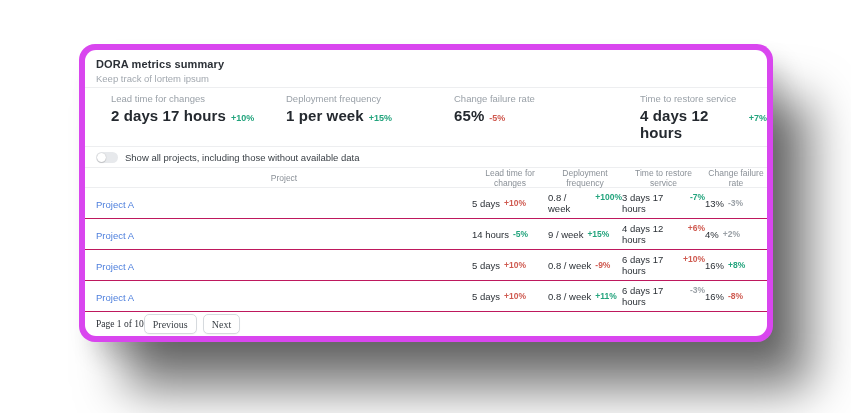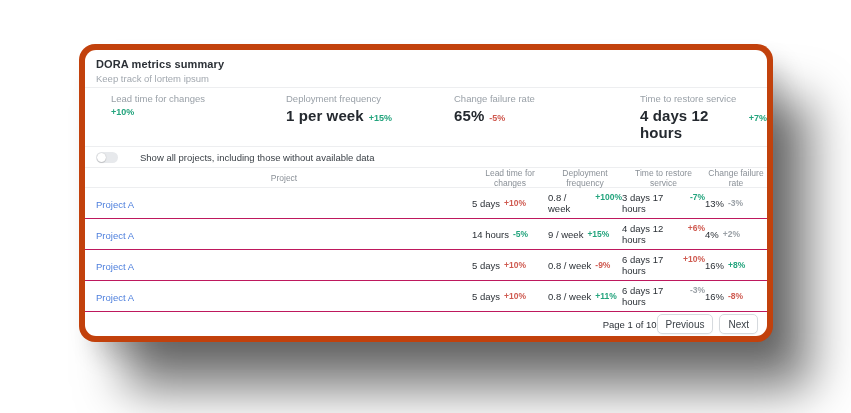--- a/index.html
+++ b/index.html
@@ -4,21 +4,21 @@
 <style>
   html,body{margin:0;padding:0;}
   body{
     width:851px;height:413px;position:relative;overflow:hidden;
     background:#ffffff;
     font-family:"Liberation Sans", sans-serif;
     -webkit-font-smoothing:antialiased;
   }
   .frame{
     position:absolute;left:79px;top:44px;width:694px;height:298px;
-    background:#c2410c;border-radius:16px;padding:0;box-sizing:border-box;
+    background:#d946ef;border-radius:16px;padding:0;box-sizing:border-box;
     box-shadow: 42px 52px 48px -4px rgba(0,0,0,0.52), 12px 16px 26px -4px rgba(0,0,0,0.20);
   }
   .card{
     position:absolute;left:6px;top:6px;right:6px;bottom:6px;
     background:#ffffff;border-radius:11px;overflow:hidden;
     display:flex;flex-direction:column;
   }
   
   .card-header{height:37px;border-bottom:1px solid #edeef0;padding:8px 11px 0;box-sizing:content-box;
     padding-top:8px;height:29px;}
@@ -28,36 +28,36 @@
   .metrics{height:58px;border-bottom:1px solid #edeef0;display:grid;
     grid-template-columns:175px 168px 186px 1fr;align-content:center;padding-left:26px;}
   .metric-label{font-size:9.5px;color:#9aa1a8;margin-bottom:3px;}
   .metric-value-row{display:flex;align-items:baseline;gap:5px;}
   .metric-value{font-size:15px;font-weight:700;color:#24292f;letter-spacing:.1px;}
   .delta{font-size:9px;font-weight:700;}
   .c-green{color:var(--green,#23a47d);}
   .c-red{color:var(--red,#cf5a50);}
   .c-gray{color:var(--gray,#9aa0a6);}
   
-  .toggle-row{height:20px;display:flex;align-items:center;gap:22px;padding-left:11px;}
+  .toggle-row{height:20px;display:flex;align-items:center;gap:7px;padding-left:11px;}
   .toggle{width:22px;height:11px;border-radius:6px;background:#e7e9ec;position:relative;cursor:pointer;flex:0 0 auto;}
   .toggle-knob{position:absolute;left:1px;top:1px;width:9px;height:9px;border-radius:50%;background:#ffffff;
     box-shadow:0 0 1px rgba(0,0,0,.25),0 1px 1px rgba(0,0,0,.15);}
   .toggle-label{font-size:9.5px;color:#3b4147;}
   
   .tbl-grid{display:grid;grid-template-columns:376px 76px 74px 83px 1fr;align-items:center;padding-left:11px;}
   .tbl-head{height:19px;border-top:1px solid #edeef0;border-bottom:1px solid #edeef0;}
   .tbl-head .th{font-size:8.5px;color:#8a9097;text-align:center;}
   .tbl-row{height:30px;border-bottom:1px solid #be185d;}
   .project-link{font-size:9.5px;color:var(--link,#4d7fdd);cursor:pointer;}
   .cell{display:flex;align-items:flex-start;gap:4px;}
   .cell-value{font-size:9.5px;color:#2b3036;}
   .cell .delta{font-size:8.5px;}
   
-  .card-footer{flex:1;display:flex;align-items:center;justify-content:flex-end;padding:0 9px 0 11px;}
+  .card-footer{flex:1;display:flex;align-items:center;justify-content:flex-start;padding:0 9px 0 11px;font-family:Liberation Serif, serif;}
   .page-status{font-size:9.5px;color:#2b3036;}
   .footer-buttons{display:flex;gap:6px;}
   .btn{font-family:inherit;font-size:10px;font-weight:500;color:#3c4248;background:#fff;
     border:1px solid #d6dade;border-radius:5px;padding:3.5px 8px;cursor:pointer;
     box-shadow:0 1px 1px rgba(0,0,0,.04);}
 </style>
 </head>
 <body>
 
 <div class="frame">
@@ -65,20 +65,21 @@
 
     <div class="card-header">
       <div class="card-title">DORA metrics summary</div>
       <div class="card-subtitle">Keep track of lortem ipsum</div>
     </div>
 
     <div class="metrics">
       <div class="metric">
         <div class="metric-label">Lead time for changes</div>
         <div class="metric-value-row">
+          <span class="metric-value">2 days 17 hours</span>
           <span class="delta c-green">+10%</span>
         </div>
       </div>
       <div class="metric">
         <div class="metric-label">Deployment frequency</div>
         <div class="metric-value-row">
           <span class="metric-value">1 per week</span>
           <span class="delta c-green">+15%</span>
         </div>
       </div>

